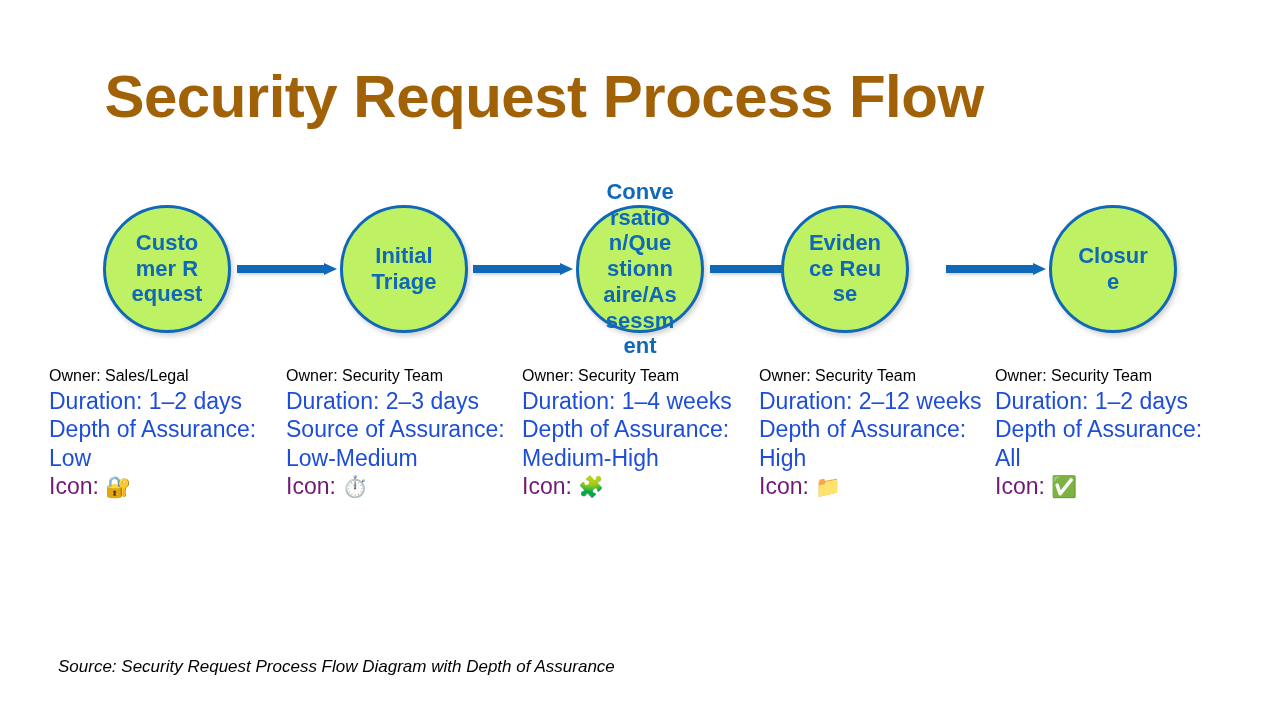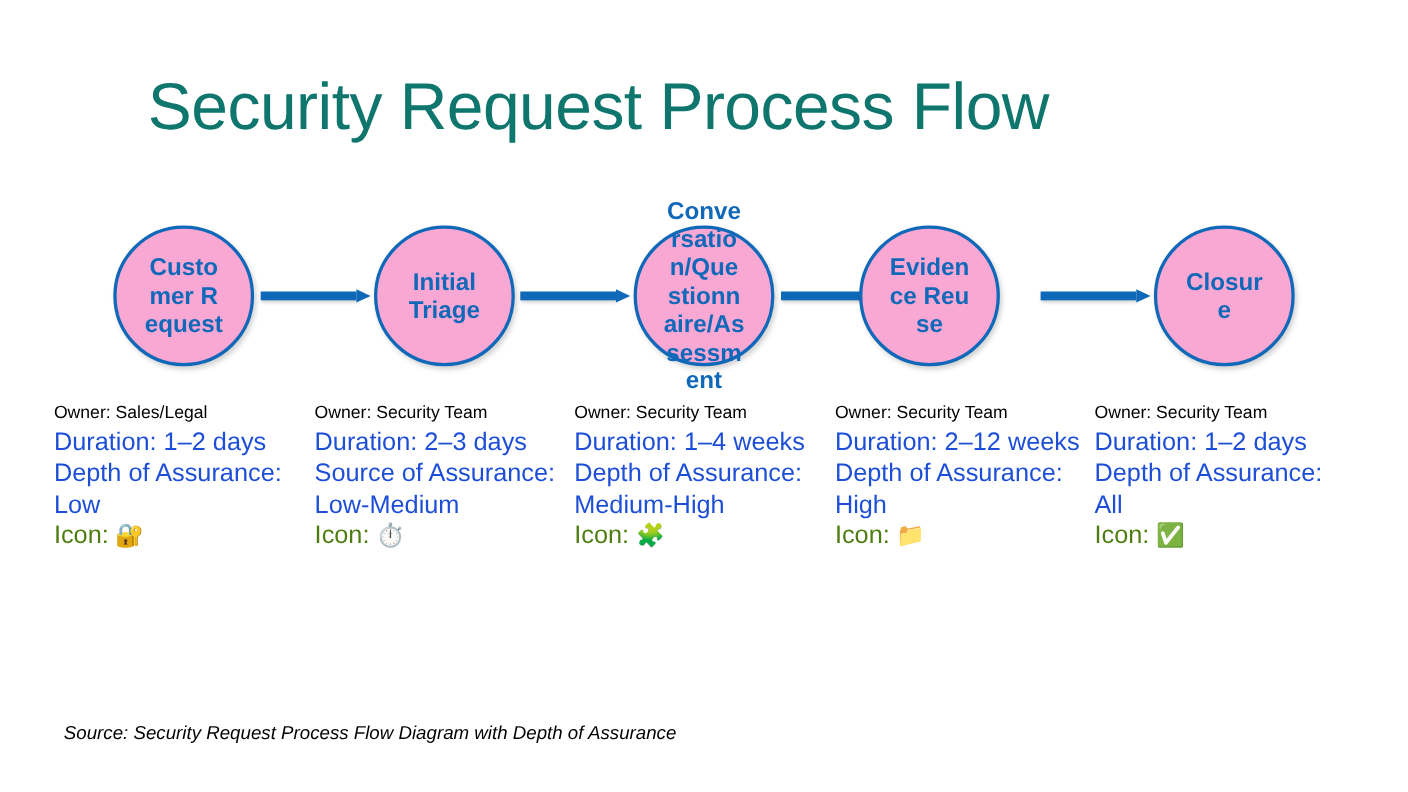--- a/index.html
+++ b/index.html
@@ -25,43 +25,43 @@
 
   
   #title {
     position: absolute;
     top: 62px;
     left: 0;
     width: 1088px;
     text-align: center;
     font-family: "Liberation Sans", sans-serif;
     font-size: 60px;
-    font-weight: normal;
-    color: #0f766e;
+    font-weight: bold;
+    color: #a16207;
     letter-spacing: -0.5px;
     white-space: nowrap;
   }
 
   
   #flow {
     position: absolute;
     top: 205px;
     left: 0;
     width: 1280px;
     height: 130px;
   }
 
   .node {
     position: absolute;
     top: 0;
     width: 128px;
     height: 128px;
     border-radius: 50%;
     border: 3px solid #1068b8;
-    background: #f9a8d4;
+    background: #bef264;
     box-sizing: border-box;
     box-shadow: 2px 3px 5px rgba(0,0,0,0.18);
   }
 
   .node-label {
     position: absolute;
     left: 50%;
     top: 50%;
     transform: translate(-50%, -50%);
     width: 74px;
@@ -137,21 +137,21 @@
   .caption-detail {
     font-family: "Liberation Sans", sans-serif;
     font-size: 23px;
     line-height: 1.24;
     color: #1d4ed8;
   }
   .caption-icon-line {
     font-family: "Liberation Sans", sans-serif;
     font-size: 23px;
     line-height: 1.24;
-    color: #4d7c0f;
+    color: #701a75;
   }
   .emoji {
     font-family: "DejaVu Sans", sans-serif;
     font-size: 21px;
   }
 
   #cap-0 { left: 49px; }
   #cap-1 { left: 286px; }
   #cap-2 { left: 522px; }
   #cap-3 { left: 759px; }

